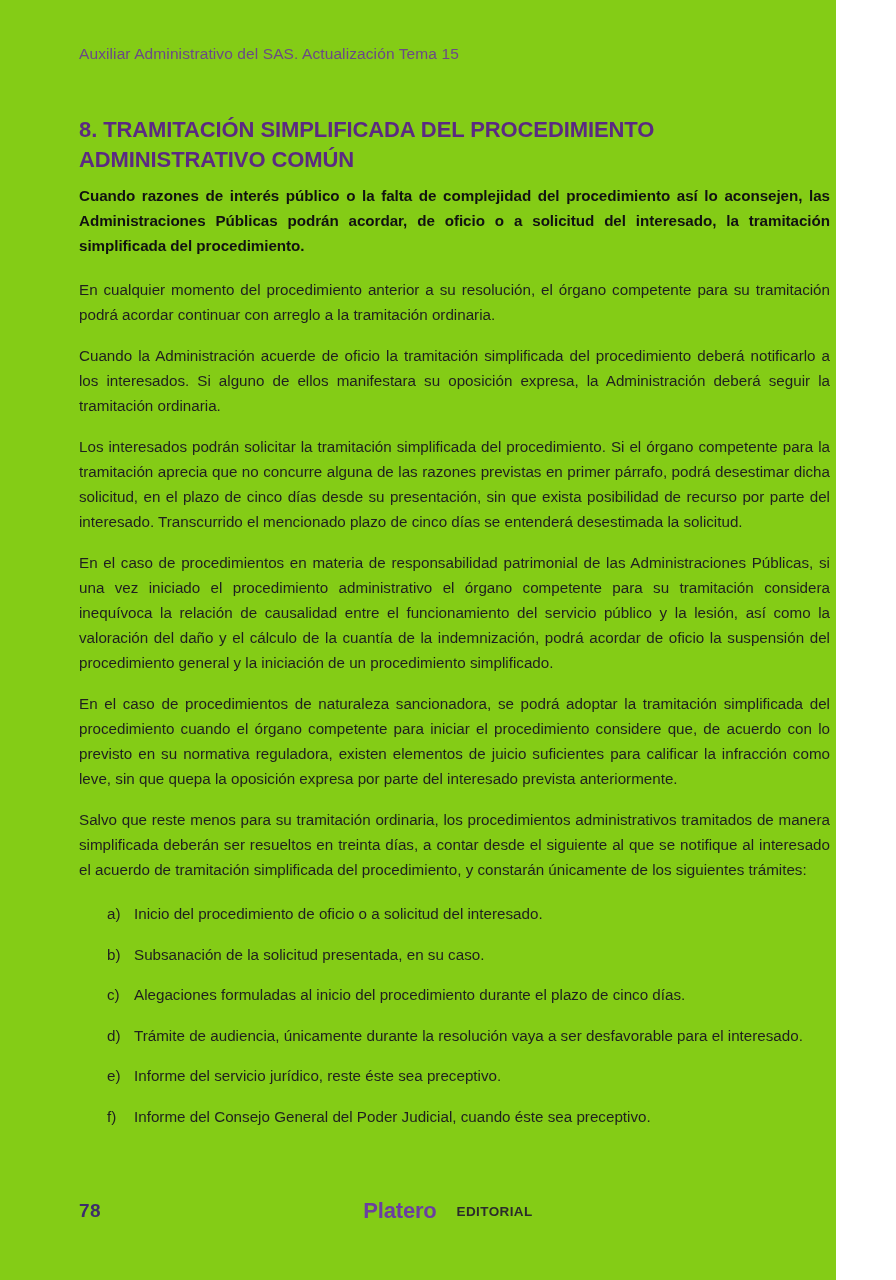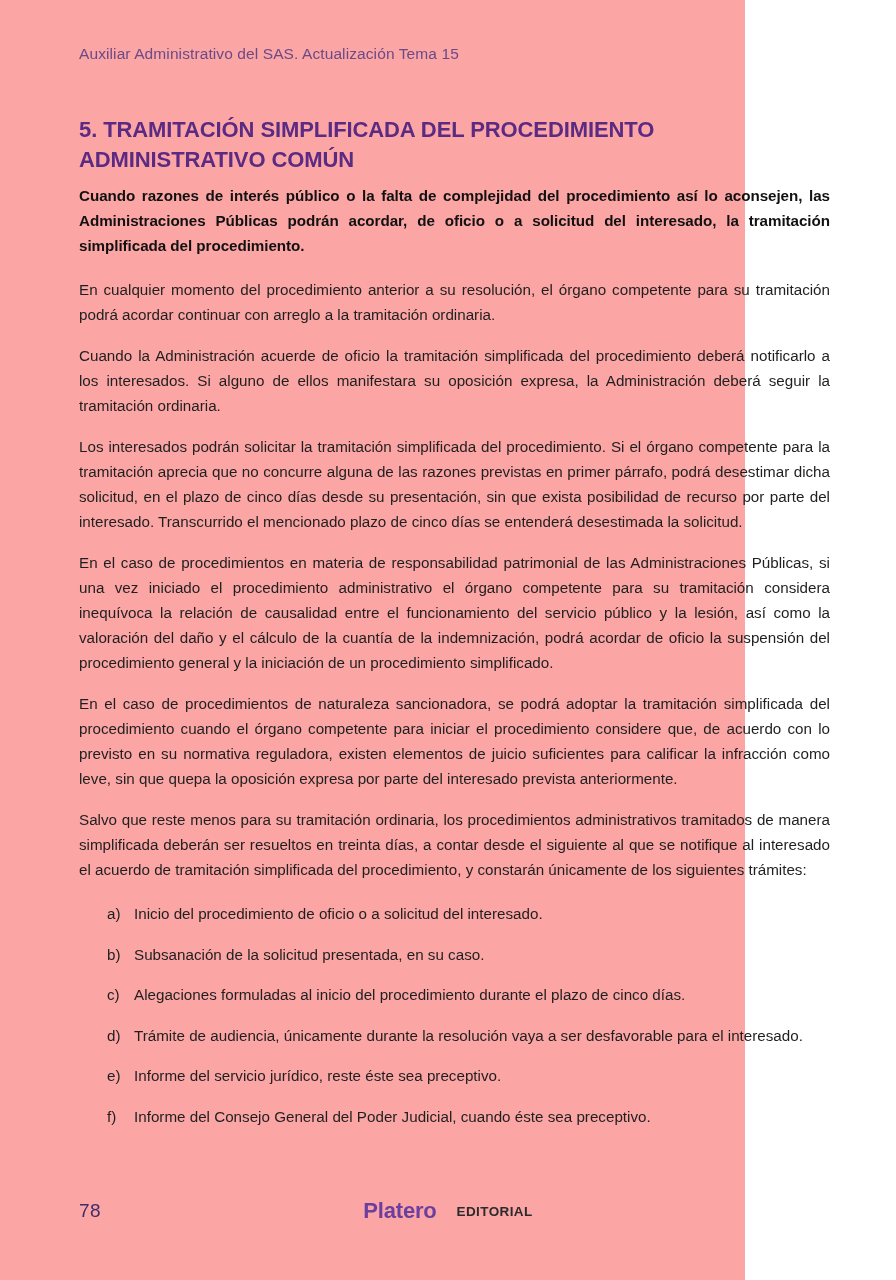--- a/index.html
+++ b/index.html
@@ -13,23 +13,23 @@
     font-family: "Liberation Sans", sans-serif;
     color: #1a1a1a;
     position: relative;
     overflow: hidden;
   }
 
   .page {
     position: absolute;
     left: 0;
     top: 0;
-    width: 745px;
+    width: 836px;
     height: 1280px;
-    background: #fca5a5;
+    background: #84cc16;
   }
 
   
   .running-header {
     position: absolute;
     left: 79px;
     top: 44px;
     width: 751px;
     font-size: 15.5px;
     line-height: 20px;
@@ -111,21 +111,21 @@
     left: 0;
     top: 1196px;
     width: 896px;
     height: 44px;
   }
   .page-number {
     position: absolute;
     left: 79px;
     top: 4px;
     font-size: 19px;
-    font-weight: normal;
+    font-weight: bold;
     color: #3d2d6b;
     letter-spacing: 0.5px;
   }
   .imprint {
     position: absolute;
     left: 0;
     top: 2px;
     width: 896px;
     text-align: center;
     white-space: nowrap;
@@ -147,21 +147,21 @@
     padding-left: 13px;
   }
 </style>
 </head>
 <body>
 
 <div class="page">
 
   <div class="running-header">Auxiliar Administrativo del SAS. Actualización Tema 15</div>
 
-  <h1 class="section-title">5. TRAMITACIÓN SIMPLIFICADA DEL PROCEDIMIENTO ADMINISTRATIVO COMÚN</h1>
+  <h1 class="section-title">8. TRAMITACIÓN SIMPLIFICADA DEL PROCEDIMIENTO ADMINISTRATIVO COMÚN</h1>
 
   <div class="body-block">
 
     <p class="para lead">Cuando razones de interés público o la falta de complejidad del procedimiento así lo aconsejen, las Administraciones Públicas podrán acordar, de oficio o a solicitud del interesado, la tramitación simplificada del procedimiento.</p>
 
     <p class="para">En cualquier momento del procedimiento anterior a su resolución, el órgano competente para su tramitación podrá acordar continuar con arreglo a la tramitación ordinaria.</p>
     <p class="para">Cuando la Administración acuerde de oficio la tramitación simplificada del procedimiento deberá notificarlo a los interesados. Si alguno de ellos manifestara su oposición expresa, la Administración deberá seguir la tramitación ordinaria.</p>
     <p class="para">Los interesados podrán solicitar la tramitación simplificada del procedimiento. Si el órgano competente para la tramitación aprecia que no concurre alguna de las razones previstas en primer párrafo, podrá desestimar dicha solicitud, en el plazo de cinco días desde su presentación, sin que exista posibilidad de recurso por parte del interesado. Transcurrido el mencionado plazo de cinco días se entenderá desestimada la solicitud.</p>
     <p class="para">En el caso de procedimientos en materia de responsabilidad patrimonial de las Administraciones Públicas, si una vez iniciado el procedimiento administrativo el órgano competente para su tramitación considera inequívoca la relación de causalidad entre el funcionamiento del servicio público y la lesión, así como la valoración del daño y el cálculo de la cuantía de la indemnización, podrá acordar de oficio la suspensión del procedimiento general y la iniciación de un procedimiento simplificado.</p>
     <p class="para">En el caso de procedimientos de naturaleza sancionadora, se podrá adoptar la tramitación simplificada del procedimiento cuando el órgano competente para iniciar el procedimiento considere que, de acuerdo con lo previsto en su normativa reguladora, existen elementos de juicio suficientes para calificar la infracción como leve, sin que quepa la oposición expresa por parte del interesado prevista anteriormente.</p>

